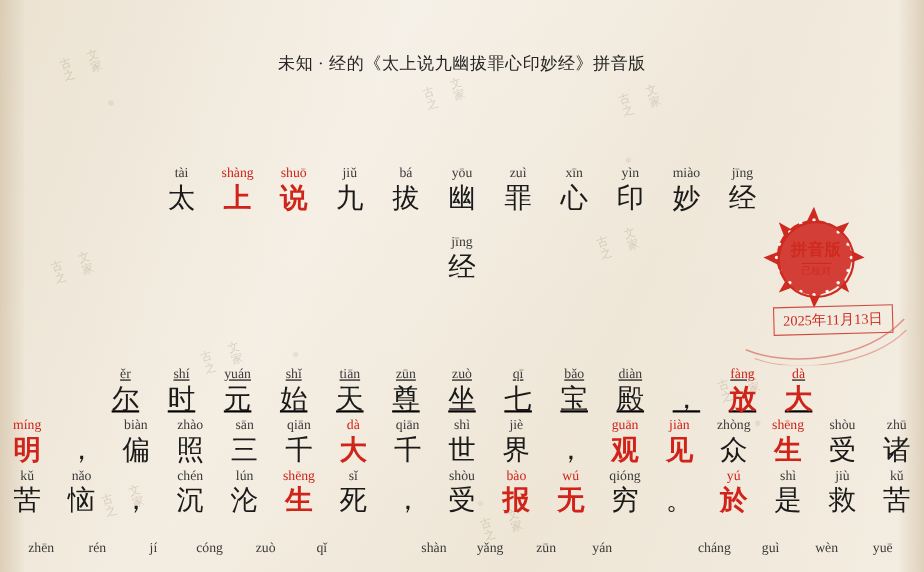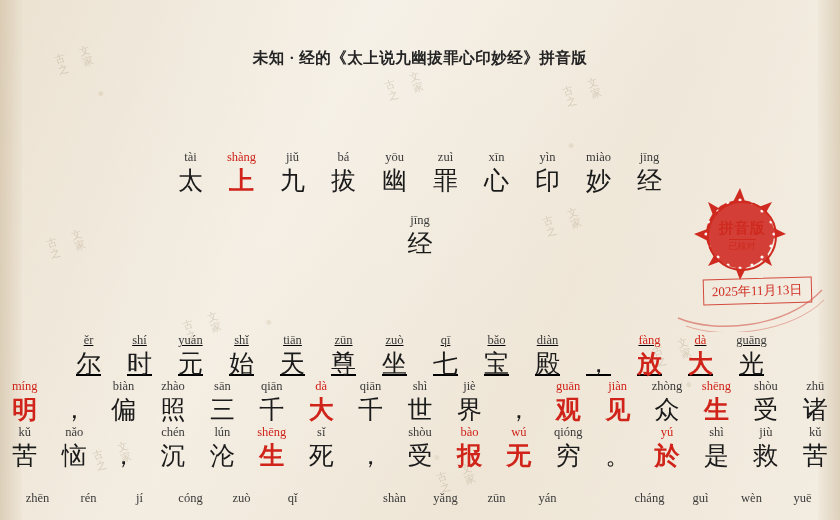--- a/index.html
+++ b/index.html
@@ -64,21 +64,21 @@
   }
   .wm span { display: block; }
 
   .title {
     position: absolute;
     top: 48px;
     left: 0;
     width: 840px;
     text-align: center;
     font-size: 15.5px;
-    font-weight: bold;
+    font-weight: normal;
     color: #242424;
     letter-spacing: 0.5px;
   }
 
   
   .row {
     position: absolute;
     left: 0;
     width: 840px;
     display: flex;
@@ -245,20 +245,24 @@
       <div class="row" style="top: 125px; margin-top: 24px;">
         <div class="cell">
           <div class="py">tài</div>
           <div class="hz">太</div>
         </div>
         <div class="cell">
           <div class="py em">shàng</div>
           <div class="hz red">上</div>
         </div>
         <div class="cell">
+          <div class="py em">shuō</div>
+          <div class="hz red">说</div>
+        </div>
+        <div class="cell">
           <div class="py">jiǔ</div>
           <div class="hz">九</div>
         </div>
         <div class="cell">
           <div class="py">bá</div>
           <div class="hz">拔</div>
         </div>
         <div class="cell">
           <div class="py">yōu</div>
           <div class="hz">幽</div>
@@ -335,24 +339,20 @@
           <div class="py"></div>
           <div class="hz">，</div>
         </div>
         <div class="cell">
           <div class="py em">fàng</div>
           <div class="hz red">放</div>
         </div>
         <div class="cell">
           <div class="py em">dà</div>
           <div class="hz red">大</div>
-        </div>
-        <div class="cell">
-          <div class="py">guāng</div>
-          <div class="hz">光</div>
         </div>
       </div>
       <div class="row" style="top: 378px;">
         <div class="cell">
           <div class="py em">míng</div>
           <div class="hz red">明</div>
         </div>
         <div class="cell punct">
           <div class="py"></div>
           <div class="hz">，</div>

